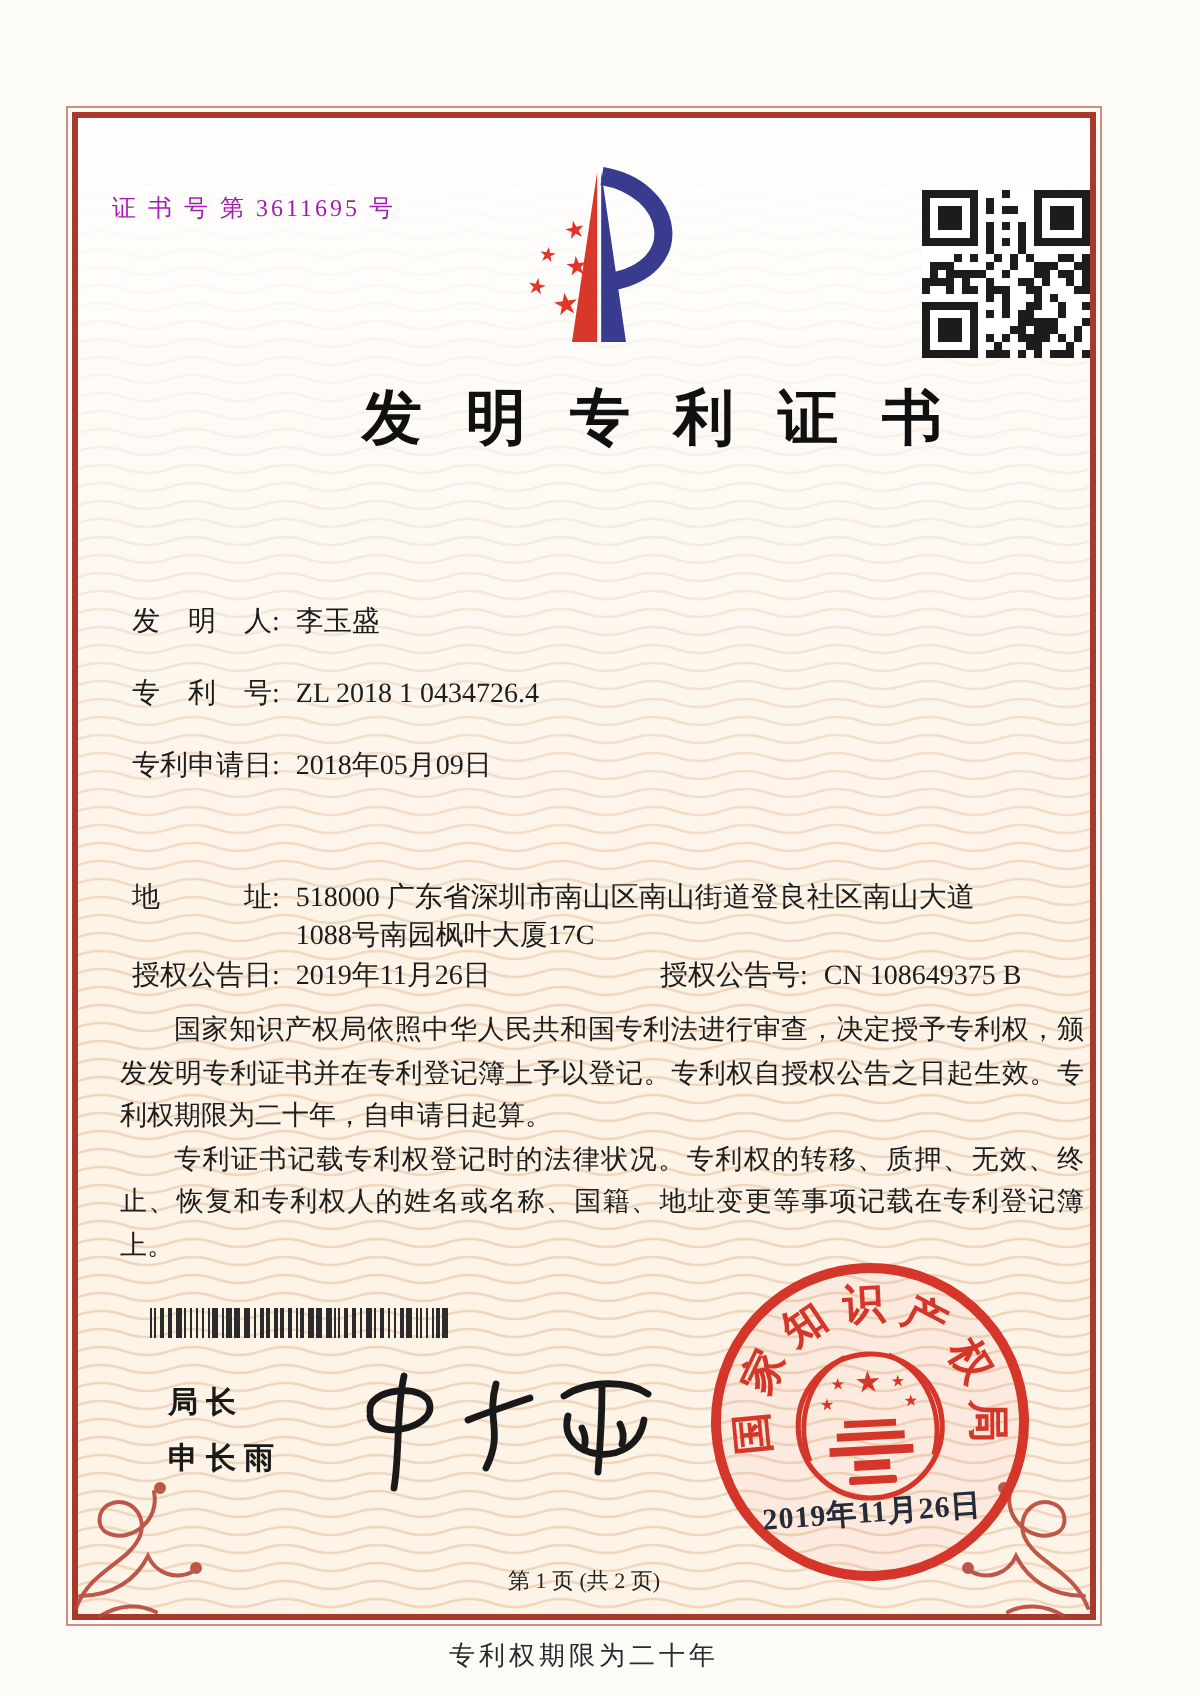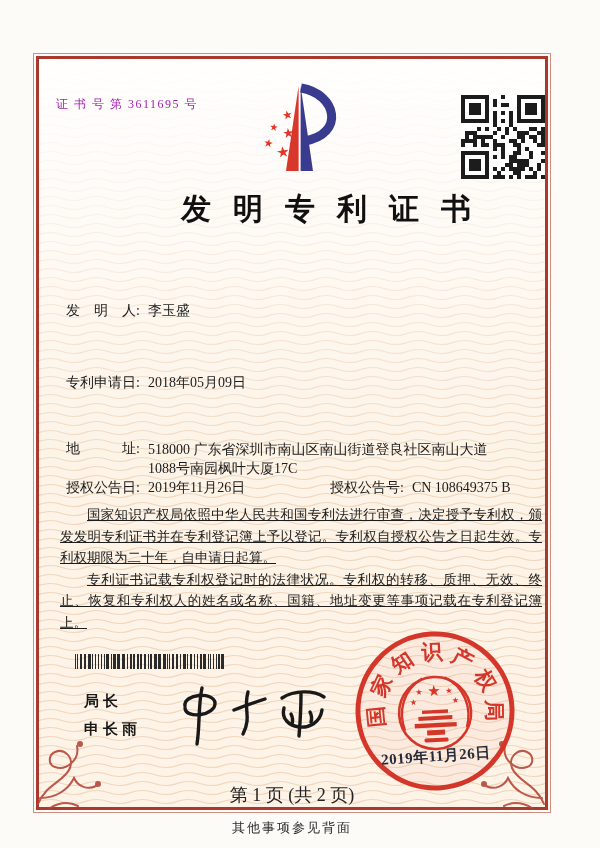--- a/index.html
+++ b/index.html
@@ -31,35 +31,35 @@
   .field-row{left:66px; font-size:14px; white-space:nowrap;}
   .field-row .lbl{display:inline-block; color:#1c1c1c;}
   .field-row .val{margin-left:8px; color:#1c1c1c;}
   .row-1{top:264px;} .row-2{top:302px;} .row-3{top:338px;}
   .row-4{top:374px;} .row-5{top:408px;}
   .row-6{top:440px; white-space:normal;}
   .row-6 .val{display:inline-block; vertical-align:top; width:348px; line-height:19px; white-space:normal;}
   .row-7{top:479px;}
   .col2{position:absolute; left:264px; top:0; white-space:nowrap;}
   .paras{left:60px; top:504px; width:482px; font-size:13.5px; line-height:21.5px; text-align:justify;}
-  .paras p{margin:0; text-indent:2em;text-decoration:underline;}
+  .paras p{margin:0; text-indent:2em;}
   .barcode{left:75px; top:654px; width:152px; height:15px;}
   .signer{left:84px; font-family:"Liberation Sans","DejaVu Sans",sans-serif; font-weight:600; font-size:15px; letter-spacing:4px; color:#1a1a1a;}
   .signer-title{top:692px;} .signer-name{top:720px;}
   .sig{left:172px; top:676px; width:178px; height:80px;}
   .ornament{width:84px; height:84px; opacity:.9;}
   .orn-left{left:30px; top:732px;}
   .orn-right{left:468px; top:732px; transform:scaleX(-1);}
   .seal{left:350px; top:626px; width:170px; height:170px; transform:rotate(-3deg);}
   .seal-date{
     left:358px; top:747px; width:156px; text-align:center;
     font-size:15px; font-weight:bold; letter-spacing:.5px; color:#262b3a;
     transform:rotate(-4deg); font-family:"Liberation Serif","DejaVu Serif",serif;
   }
-  .page-info{left:36px; top:783px; width:512px; text-align:center; font-size:18px; color:#222;}
+  .page-info{left:36px; top:783px; width:512px; text-align:center; font-size:11px; color:#222;}
   .back-note{left:36px; top:819px; width:512px; text-align:center; font-size:13px; color:#2a2a2a; letter-spacing:2px;}
 </style>
 </head>
 <body>
 
 <div class="page">
 
   <div class="frame">
     <svg class="frame-bg" xmlns="http://www.w3.org/2000/svg" preserveAspectRatio="none">
       <defs>
@@ -211,20 +211,23 @@
       <rect x="0" y="56" width="28" height="28" fill="#1c1c1c"></rect>
       <rect x="4" y="60" width="20" height="20" fill="#ffffff"></rect>
       <rect x="8" y="64" width="12" height="12" fill="#1c1c1c"></rect>
     </svg>
 
   <div class="abs title">发明专利证书</div>
 
   <div class="abs field-row row-2">
     <span class="lbl">发　明　人:</span><span class="val">李玉盛</span>
   </div>
+  <div class="abs field-row row-3">
+    <span class="lbl">专　利　号:</span><span class="val">ZL 2018 1 0434726.4</span>
+  </div>
   <div class="abs field-row row-4">
     <span class="lbl">专利申请日:</span><span class="val">2018年05月09日</span>
   </div>
   <div class="abs field-row row-6">
     <span class="lbl">地　　　址:</span><span class="val">518000 广东省深圳市南山区南山街道登良社区南山大道1088号南园枫叶大厦17C</span>
   </div>
   <div class="abs field-row row-7">
     <span>
       <span class="lbl">授权公告日:</span><span class="val">2019年11月26日</span>
     </span>
@@ -344,15 +347,15 @@
       <rect x="72" y="84" width="26" height="3.4" fill="#d4372a"></rect>
       <rect x="68" y="90" width="34" height="4" fill="#d4372a"></rect>
       <rect x="64" y="97" width="42" height="4.4" fill="#d4372a"></rect>
       <rect x="76" y="104" width="18" height="5" fill="#d4372a"></rect>
       <rect x="73" y="112" width="24" height="4" rx="1.5" fill="#d4372a"></rect>
     </g>
   </svg>
   <div class="abs seal-date">2019年11月26日</div>
 
   <div class="abs page-info">第 1 页 (共 2 页)</div>
-  <div class="abs back-note">其他事项参见背面</div>
+  <div class="abs back-note">专利权期限为二十年</div>
 
 </div>
 
 </body></html>

